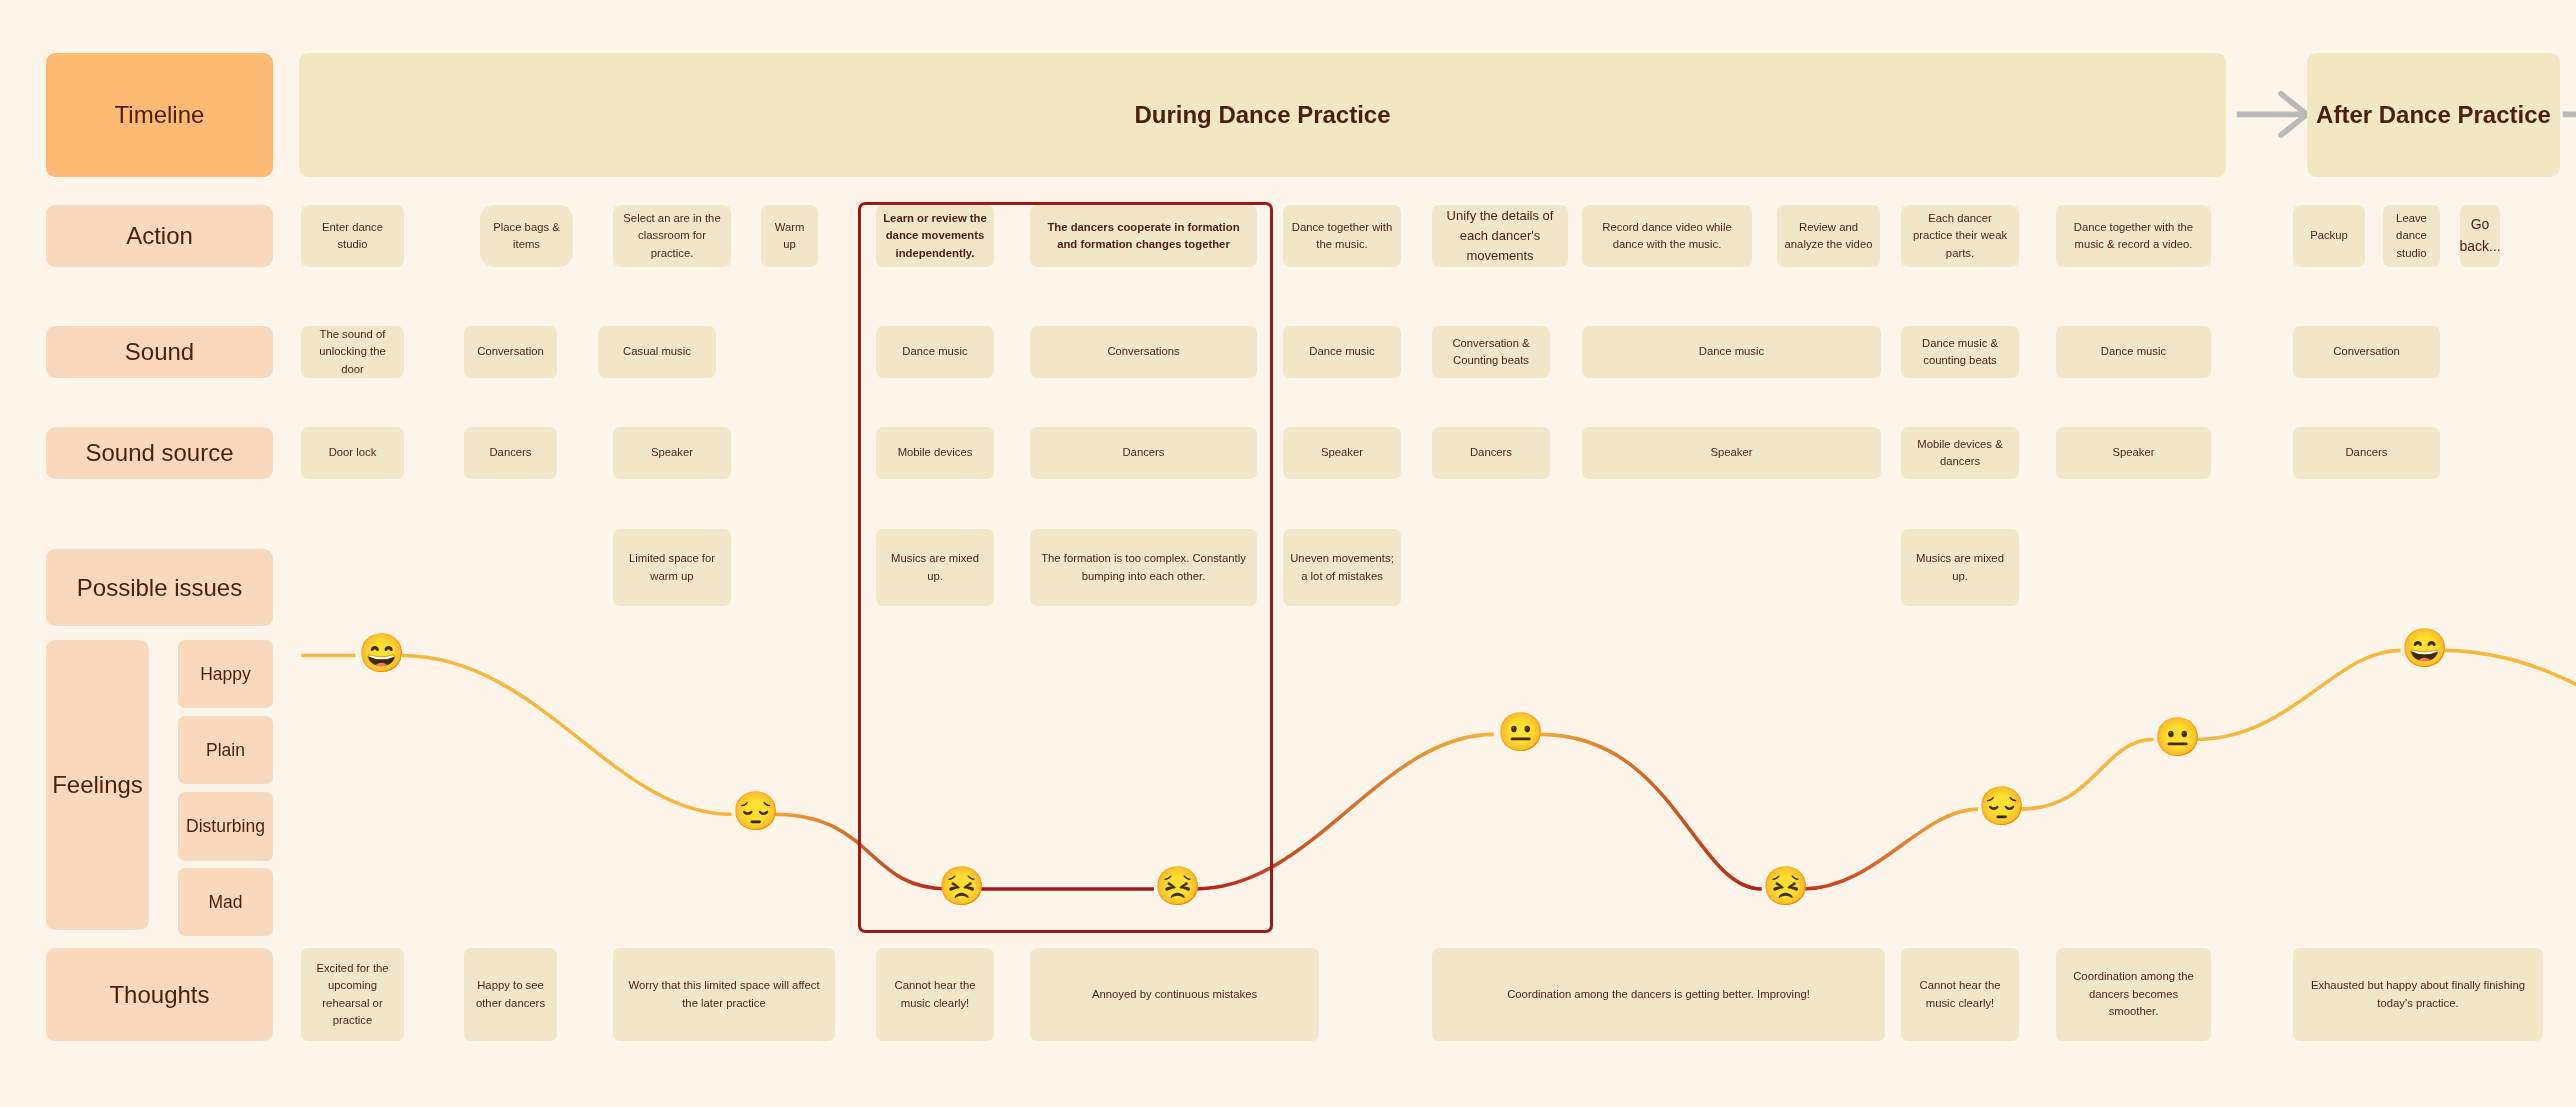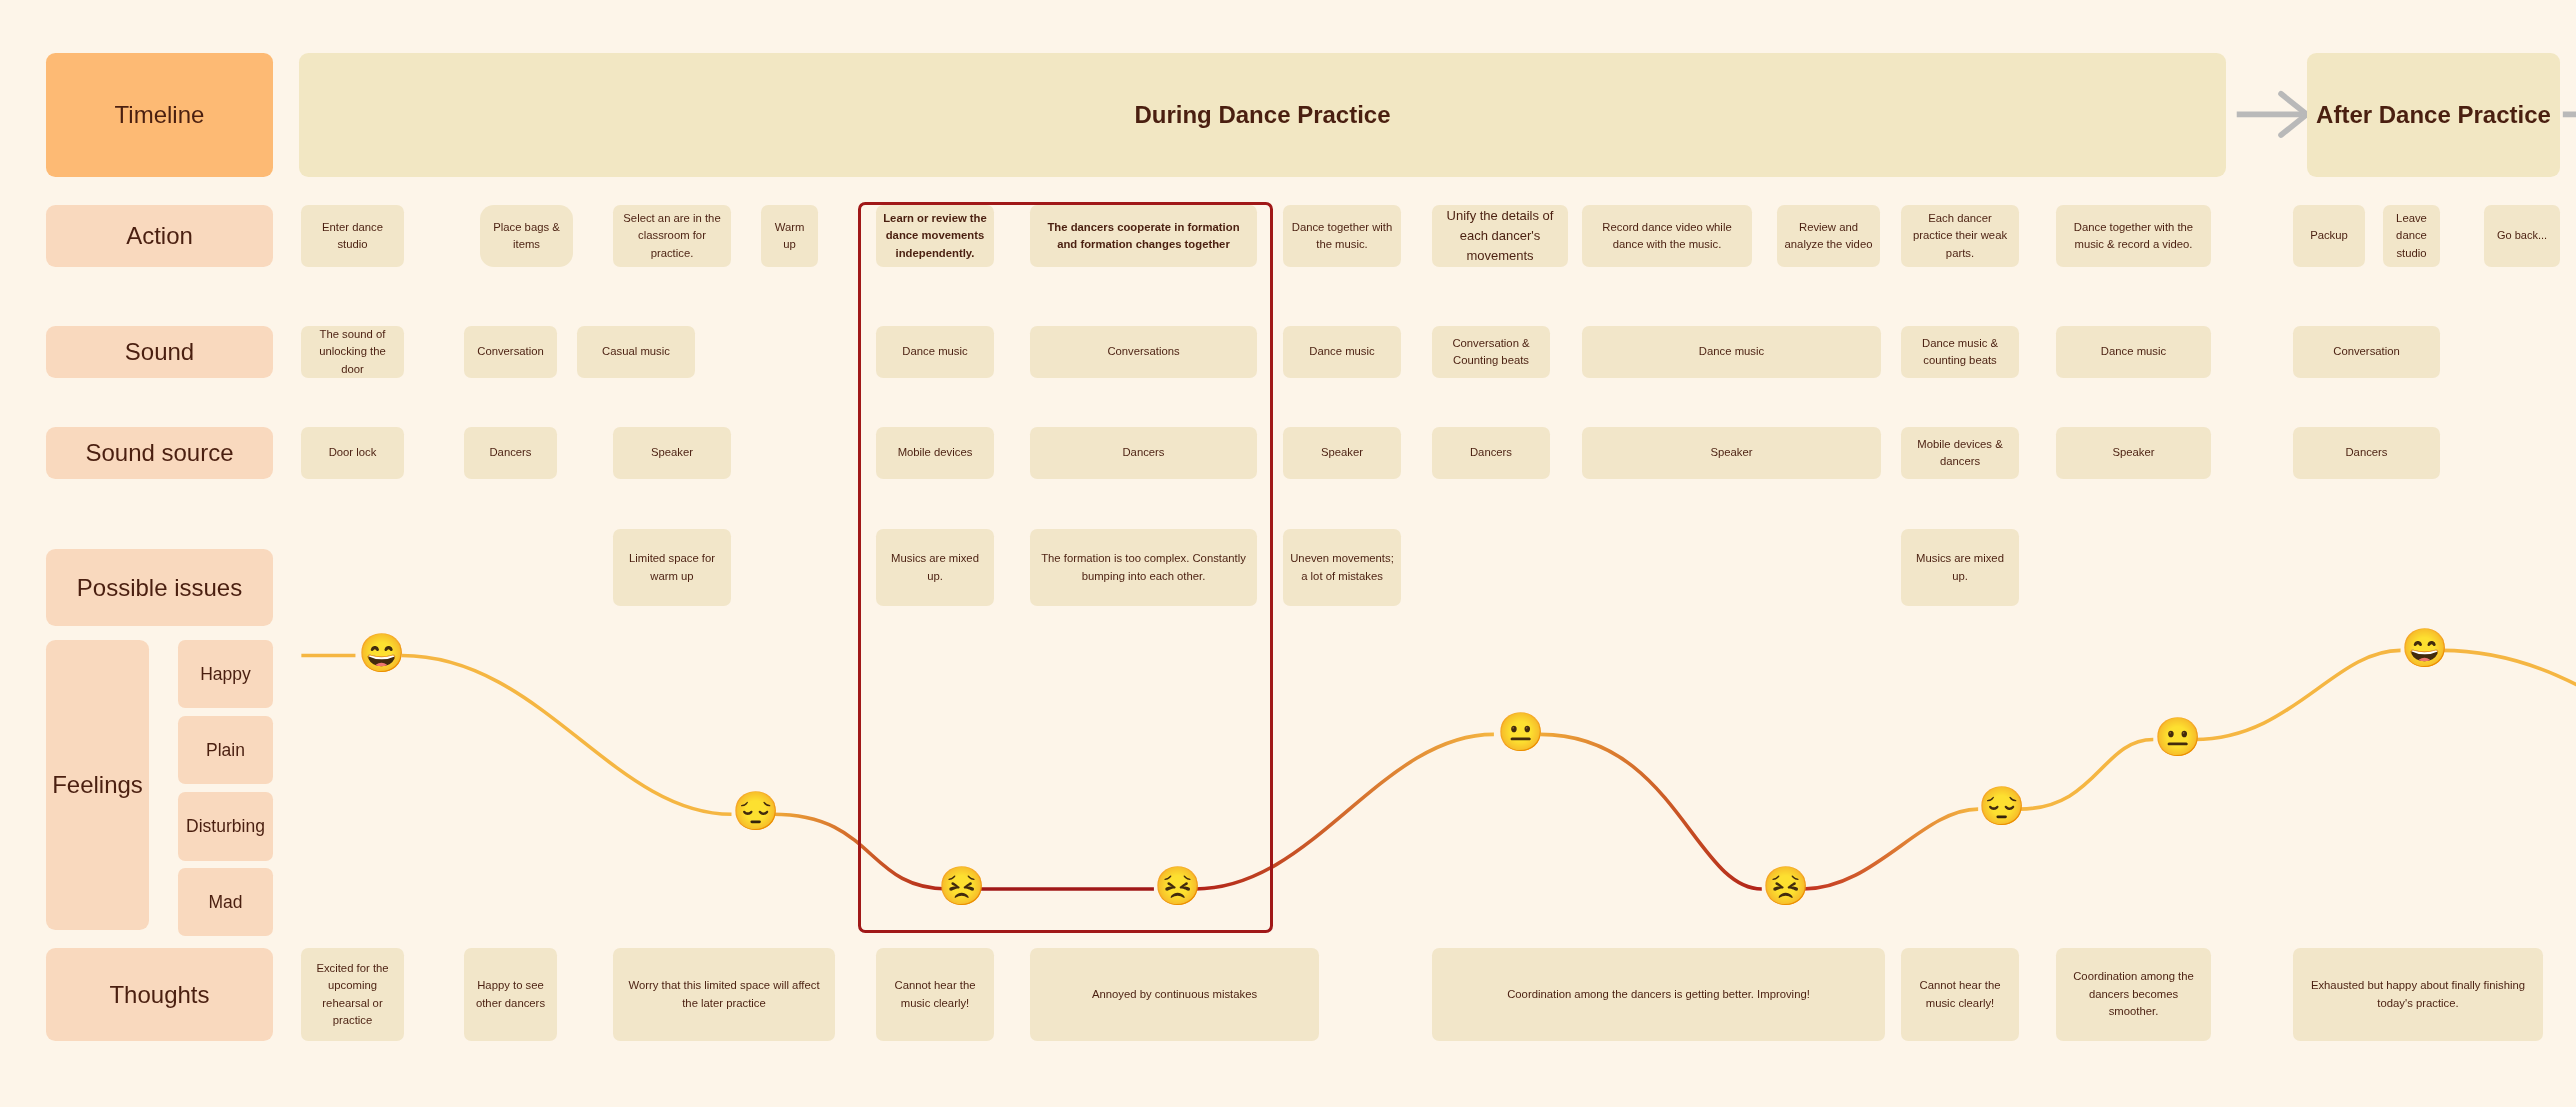--- a/index.html
+++ b/index.html
@@ -215,33 +215,33 @@
       </div>
       <div class="cell cell-tan" style="left: 2056px; top: 205px; width: 155px; height: 62px; font-size: 11.3px;">
         <span>Dance together with the music &amp; record a video.</span>
       </div>
       <div class="cell cell-tan" style="left: 2293px; top: 205px; width: 72px; height: 62px; font-size: 11.3px;">
         <span>Packup</span>
       </div>
       <div class="cell cell-tan" style="left: 2383px; top: 205px; width: 57px; height: 62px; font-size: 11.3px;">
         <span>Leave dance studio</span>
       </div>
-      <div class="cell cell-tan" style="left: 2460px; top: 205px; width: 76px; height: 62px; font-size: 11px; margin-left: 24px;">
+      <div class="cell cell-tan" style="left: 2460px; top: 205px; width: 40px; height: 62px; font-size: 14px;">
         <span>Go back...</span>
       </div>
     </div>
 
   <div id="sound-row">
       <div class="cell cell-tan" style="left: 301px; top: 326px; width: 103px; height: 52px; font-size: 11.3px;">
         <span>The sound of unlocking the door</span>
       </div>
       <div class="cell cell-tan" style="left: 464px; top: 326px; width: 93px; height: 52px; font-size: 11.3px;">
         <span>Conversation</span>
       </div>
-      <div class="cell cell-tan" style="left: 577px; top: 326px; width: 118px; height: 52px; font-size: 11.3px;">
+      <div class="cell cell-tan" style="left: 598px; top: 326px; width: 118px; height: 52px; font-size: 11.3px;">
         <span>Casual music</span>
       </div>
       <div class="cell cell-tan" style="left: 876px; top: 326px; width: 118px; height: 52px; font-size: 11.3px;">
         <span>Dance music</span>
       </div>
       <div class="cell cell-tan" style="left: 1030px; top: 326px; width: 227px; height: 52px; font-size: 11.3px;">
         <span>Conversations</span>
       </div>
       <div class="cell cell-tan" style="left: 1283px; top: 326px; width: 118px; height: 52px; font-size: 11.3px;">
         <span>Dance music</span>

